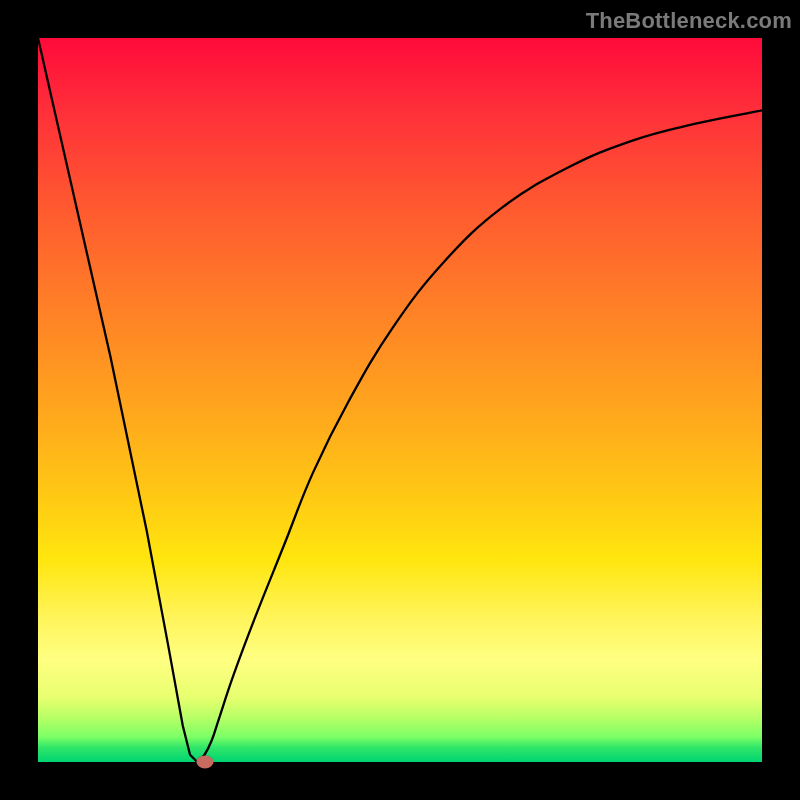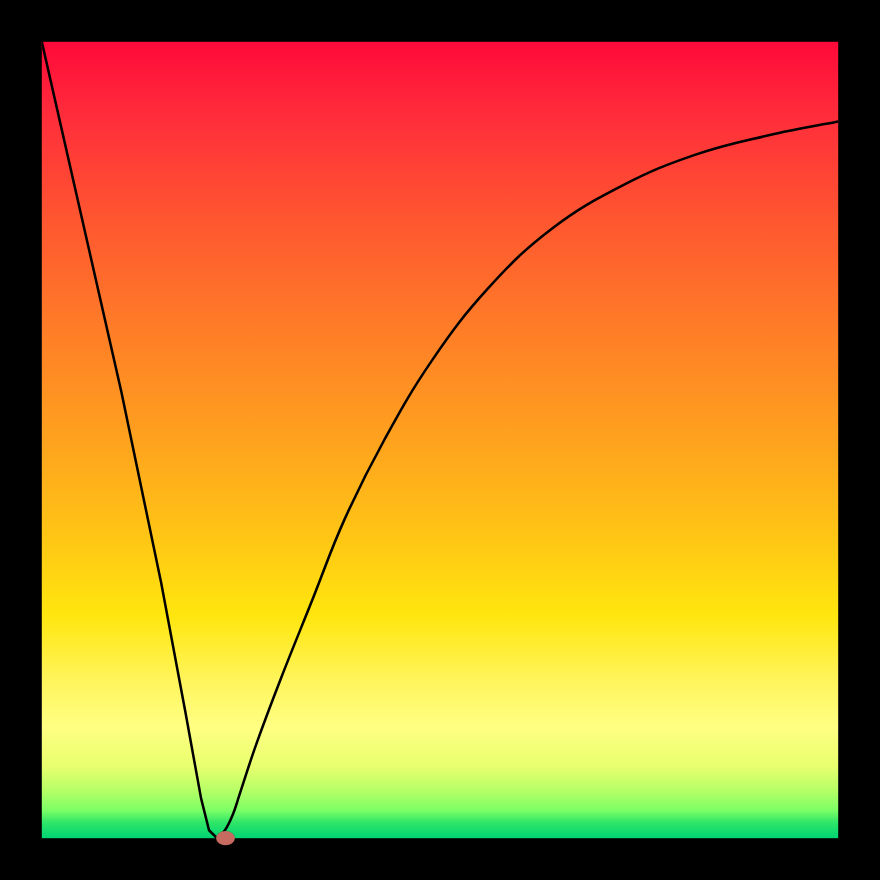--- a/index.html
+++ b/index.html
@@ -72,13 +72,14 @@
 </head>
 <body>
 
 <div class="frame">
   <div class="plot-area">
     <svg class="curve" viewBox="0 0 724 724" preserveAspectRatio="none">
       <path fill="none" stroke="#000" stroke-width="2.3" stroke-linecap="round" stroke-linejoin="round" d="M 0.00 0.00 L 36.20 159.28 L 72.40 318.56 L 108.60 492.32 L 130.32 608.16 L 144.80 687.80 L 152.04 716.76 L 159.28 724.00 C 160.73 722.55, 163.62 721.10, 166.52 716.76 C 169.42 712.42, 170.86 709.52, 173.76 702.28 C 176.66 695.04, 176.66 693.59, 181.00 680.56 C 185.34 667.53, 188.24 657.39, 195.48 637.12 C 202.72 616.85, 207.06 605.26, 217.20 579.20 C 227.34 553.14, 234.58 535.76, 246.16 506.80 C 257.74 477.84, 262.09 463.36, 275.12 434.40 C 288.15 405.44, 295.39 390.96, 311.32 362.00 C 327.25 333.04, 335.94 317.11, 354.76 289.60 C 373.58 262.09, 383.72 248.33, 405.44 224.44 C 427.16 200.55, 438.74 188.96, 463.36 170.14 C 487.98 151.32, 502.46 143.79, 528.52 130.32 C 554.58 116.85, 567.62 111.79, 593.68 102.81 C 619.74 93.83, 632.78 91.51, 658.84 85.43 C 684.90 79.35, 710.97 75.01, 724.00 72.40"></path>
     </svg>
     <div class="min-dot" style="left: 166.52px; top: 724px;"></div>
   </div>
+  <div class="watermark">TheBottleneck.com</div>
 </div>
 
 </body></html>

